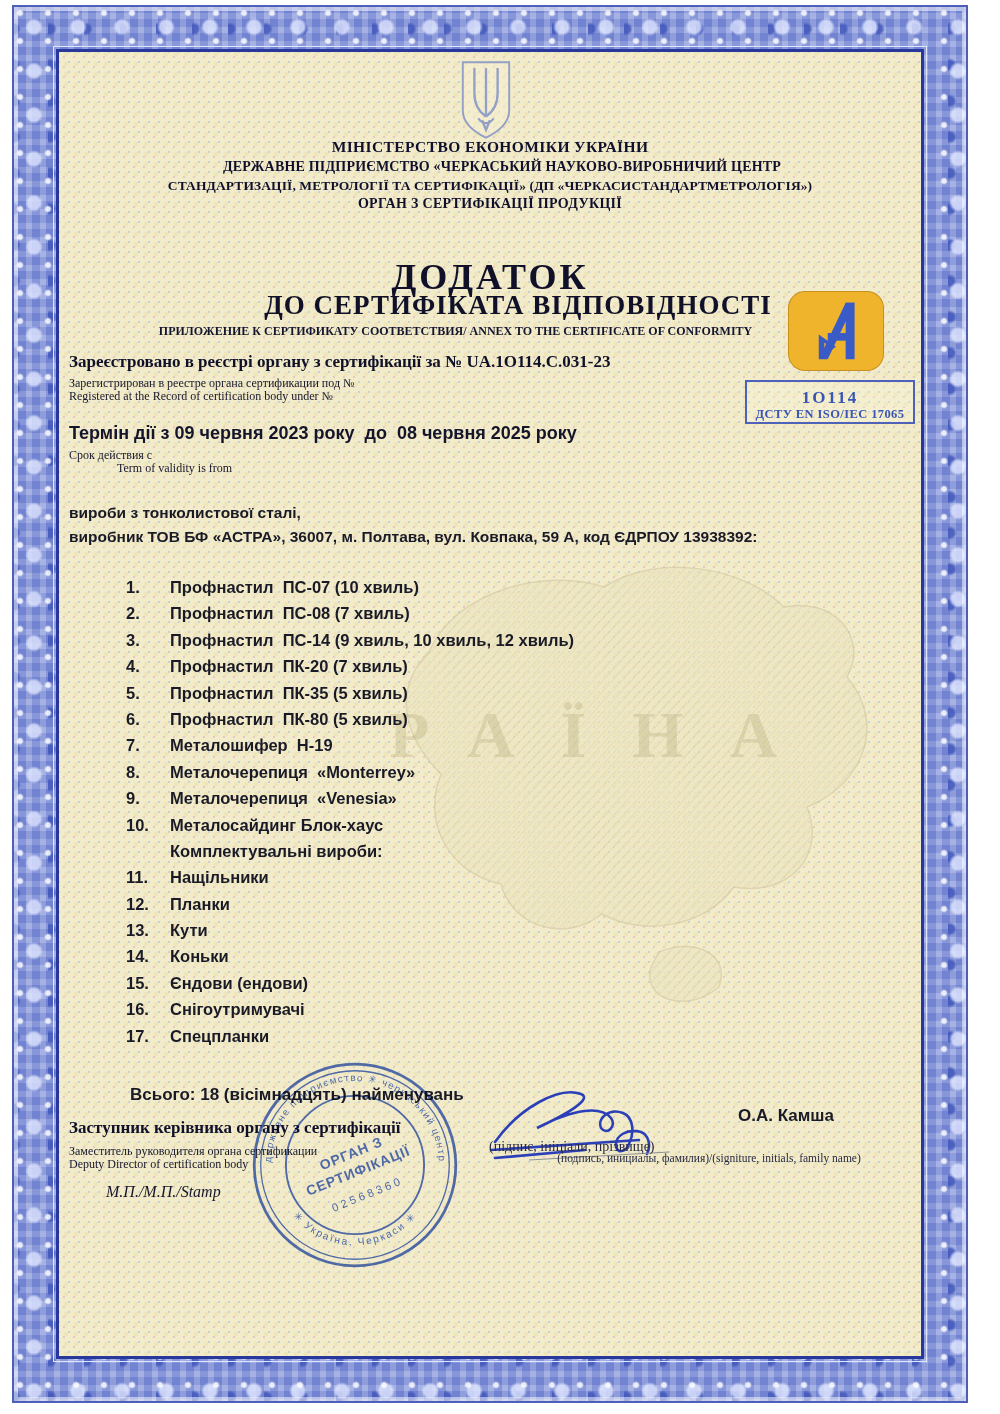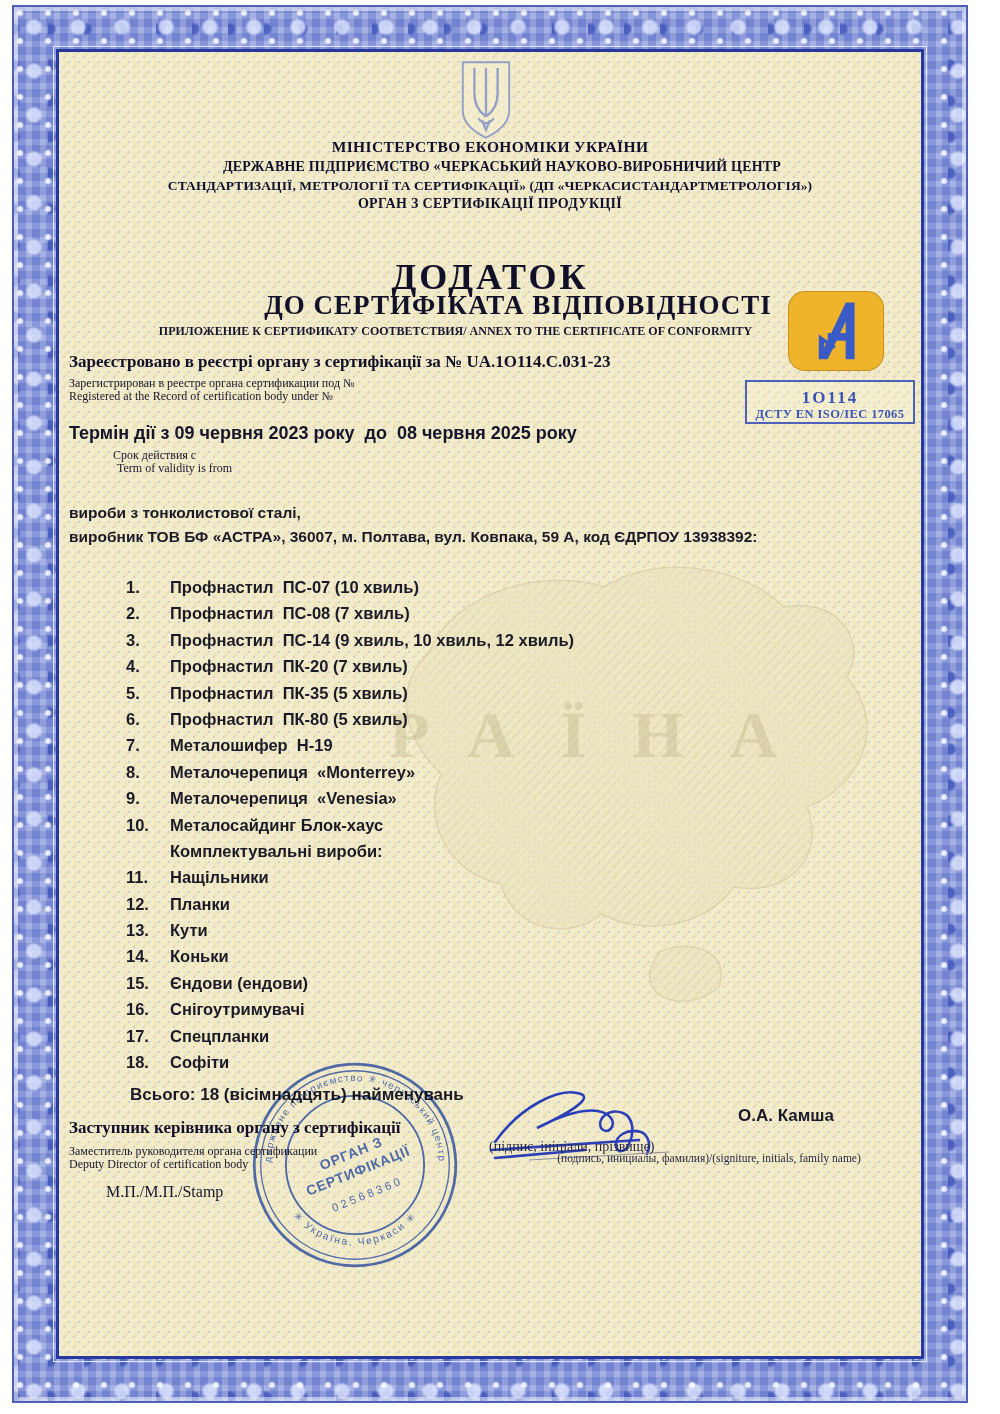--- a/index.html
+++ b/index.html
@@ -48,36 +48,36 @@
         display:flex;align-items:center;justify-content:center;box-shadow:0 0 0 1px #c78f1e;}
   .accbox{left:686px;top:328px;width:166px;height:40px;border:2px solid #4d62b8;color:#3b55b5;
           display:flex;flex-direction:column;align-items:center;justify-content:flex-end;background:rgba(250,246,220,.25);}
   .accbox .code{font-size:17px;font-weight:bold;letter-spacing:2px;line-height:1.05;}
   .accbox .std{font-size:12.5px;font-weight:bold;letter-spacing:.4px;}
   
   .reg-uk{left:10px;top:300px;width:760px;font-size:17px;font-weight:bold;color:#101028;}
   .reg-ru{left:10px;top:324px;font-size:12px;}
   .reg-en{left:10px;top:337px;font-size:12px;}
   .val-uk{left:10px;top:371px;font-size:18px;font-weight:bold;font-family:"Liberation Sans",sans-serif;white-space:pre;color:#14142a;}
-  .val-ru{left:10px;top:396px;font-size:12px;margin-left:44px;}
+  .val-ru{left:10px;top:396px;font-size:12px;}
   .val-en{left:10px;top:409px;font-size:12px;margin-left:48px;}
   
   .sans-b{font-family:"Liberation Sans",sans-serif;font-weight:bold;color:#1a1a26;}
   .intro1{left:10px;top:452px;font-size:15.5px;}
   .intro2{left:10px;top:476px;font-size:15.5px;white-space:pre;text-align:right;}
   .plist{left:67px;top:526px;width:720px;}
   .prow{display:flex;height:26.4px;align-items:baseline;}
   .prow .num{width:44px;font-size:16.5px;}
   .prow .txt{font-size:16.5px;white-space:pre;}
   .total{left:71px;top:1033px;font-size:17px;white-space:pre;}
   
   .sig-uk{left:10px;top:1066px;font-size:17px;font-weight:bold;color:#101028;}
   .sig-ru{left:10px;top:1092px;font-size:12px;}
   .sig-en{left:10px;top:1105px;font-size:12px;}
-  .mp{left:47px;top:1131px;font-size:16px;}
+  .mp{left:47px;top:1131px;font-size:16px;font-style:italic;}
   .signame{left:627px;top:1054px;width:200px;font-size:17px;text-align:center;}
   .cap1{left:430px;top:1087px;width:440px;font-size:14px;text-align:left;color:#2a2a40;}
   .cap2{left:430px;top:1100px;width:440px;font-size:11.5px;text-align:center;color:#2a2a40;}
   .sigsvg{left:430px;top:1028px;width:220px;height:90px;}
   .stamp{left:184px;top:1001px;width:224px;height:224px;opacity:.82;mix-blend-mode:multiply;}
   
   .wmap{left:300px;top:470px;width:560px;height:580px;opacity:.55;pointer-events:none;}
   .wtext{left:330px;top:645px;font-size:66px;font-weight:bold;letter-spacing:46px;
          color:rgba(168,155,104,.26);pointer-events:none;}
 </style>
@@ -235,24 +235,20 @@
       <div class="prow">
         <span class="num">16.</span>
         <span class="txt">Снігоутримувачі</span>
       </div>
 
       <div class="prow">
         <span class="num">17.</span>
         <span class="txt">Спецпланки</span>
       </div>
 
-      <div class="prow">
-        <span class="num">18.</span>
-        <span class="txt">Софіти</span>
-      </div>
     </div>
 
     <div class="abs total sans-b">Всього: 18 (вісімнадцять) найменувань</div>
 
     <div class="abs sig-uk">Заступник керівника органу з сертифікації</div>
     <div class="abs sig-ru">Заместитель руководителя органа сертификации</div>
     <div class="abs sig-en">Deputy Director of certification body</div>
     <div class="abs mp">М.П./М.П./Stamp</div>
 
     <svg class="abs sigsvg" viewBox="0 0 220 90">

